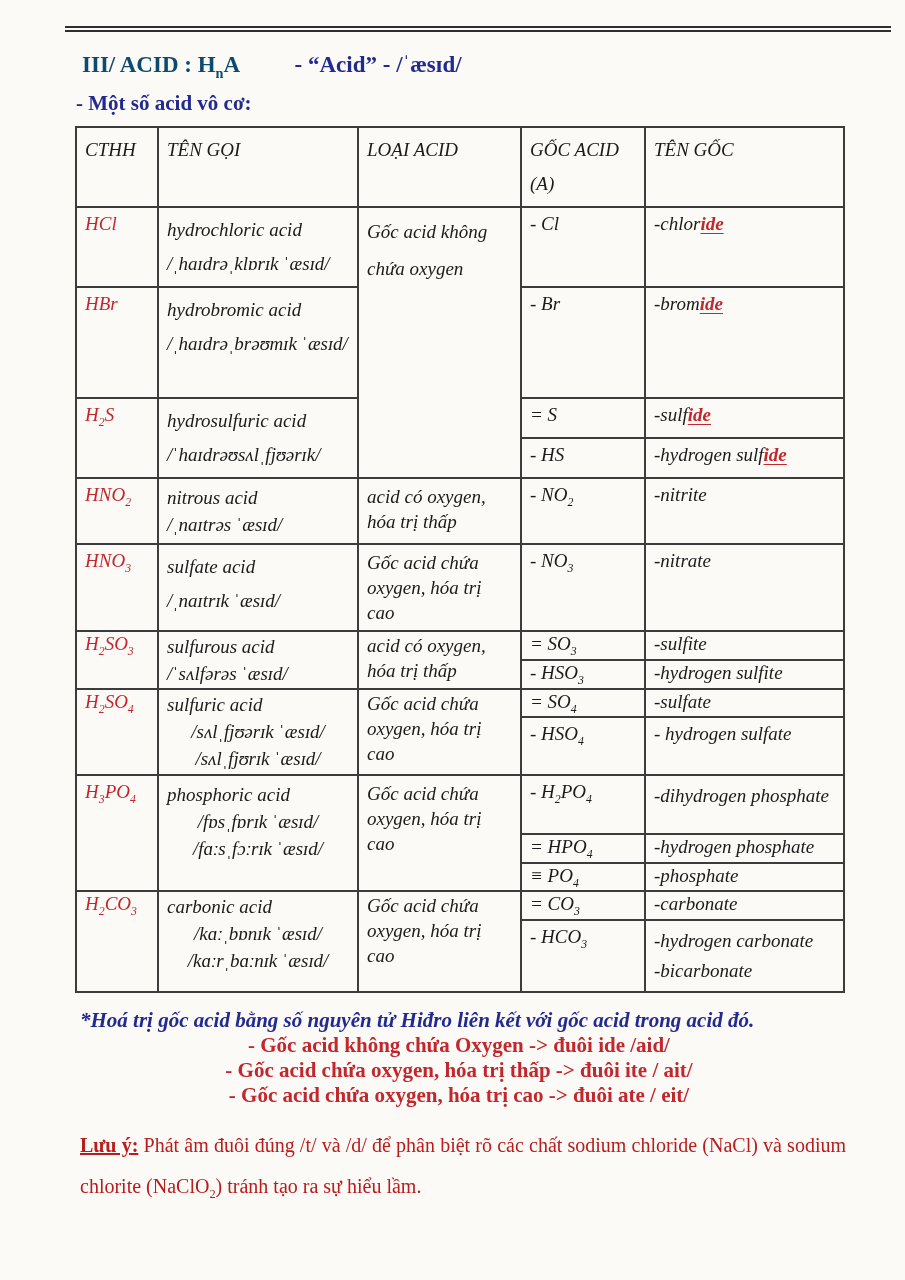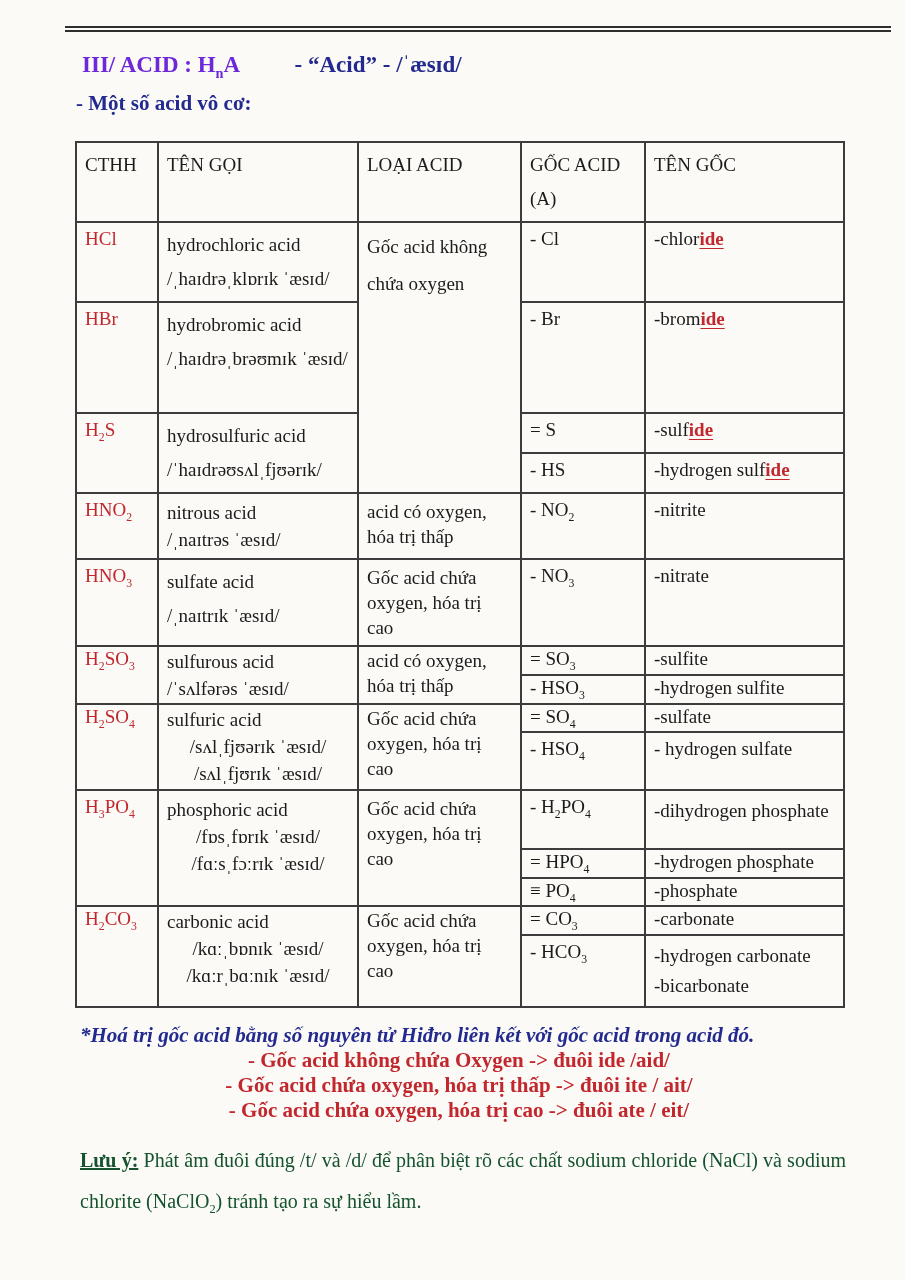--- a/index.html
+++ b/index.html
@@ -3,47 +3,47 @@
 <meta charset="utf-8">
 <style>
   html,body{margin:0;padding:0;}
   .page{
     width:905px;height:1280px;background:#fbfaf6;position:relative;
     font-family:"Liberation Serif","DejaVu Serif",serif;color:#1b1b1b;overflow:hidden;
   }
   .top-rule{position:absolute;left:65px;top:26px;width:826px;height:2px;
     border-top:2px solid #2e2e2e;border-bottom:2px solid #2e2e2e;}
   .title{margin:52px 0 0 82px;font-size:23px;font-weight:bold;}
-  .title .red{color:#6d28d9;}
+  .title .red{color:#0c4a6e;}
   .title .blue{color:#232a8f;margin-left:50px;}
   .subtitle{margin:13px 0 0 76px;font-size:21px;font-weight:bold;color:#232a8f;}
   sub{font-size:0.62em;line-height:0;}
 
-  table.acids{margin:25px 0 0 75px;border-collapse:collapse;table-layout:fixed;width:768px;}
+  table.acids{margin:10px 0 0 75px;border-collapse:collapse;table-layout:fixed;width:768px;font-style:italic;}
   table.acids th,table.acids td{
     border:2px solid #3c3c3c;font-size:19px;font-weight:normal;text-align:left;
     vertical-align:top;padding:5px 8px;overflow:hidden;
   }
   th.hdr{vertical-align:top;line-height:34px;}
   th.hdr-loai{text-align:center;vertical-align:middle;}
   td.f{color:#c1272d;font-weight:bold;}
   td.nm{line-height:34px;}
   td.nml{line-height:27px;}
   td.loai{text-align:center;vertical-align:middle;line-height:25px;padding:1px 6px;}
   td.loai-m{line-height:37px;}
   .hl{color:#c1272d;font-weight:bold;text-decoration:underline;text-underline-offset:3px;}
   tr.ct td{padding-top:1px;padding-bottom:1px;}
   .pc{text-align:center;}
   td.root2{line-height:30px;}
 
   .note{margin:15px 0 0 80px;font-size:21px;font-weight:bold;font-style:italic;color:#232a8f;}
   .red-rules{margin-left:75px;width:768px;}
   .redline{text-align:center;color:#c1272d;font-weight:bold;font-size:21px;}
   .luuy{margin:17px 0 0 80px;width:766px;text-align:justify;font-size:20px;
-    line-height:41px;color:#14532d;font-family:Liberation Serif, serif;}
+    line-height:41px;color:#b91c1c;font-family:Liberation Serif, serif;}
   .luuy-label{font-weight:bold;text-decoration:underline;}
 </style>
 </head>
 <body>
 
 <div class="page">
   <div class="top-rule"></div>
 
   <div class="title">
     <span class="red">III/ ACID : H<sub>n</sub>A</span>

